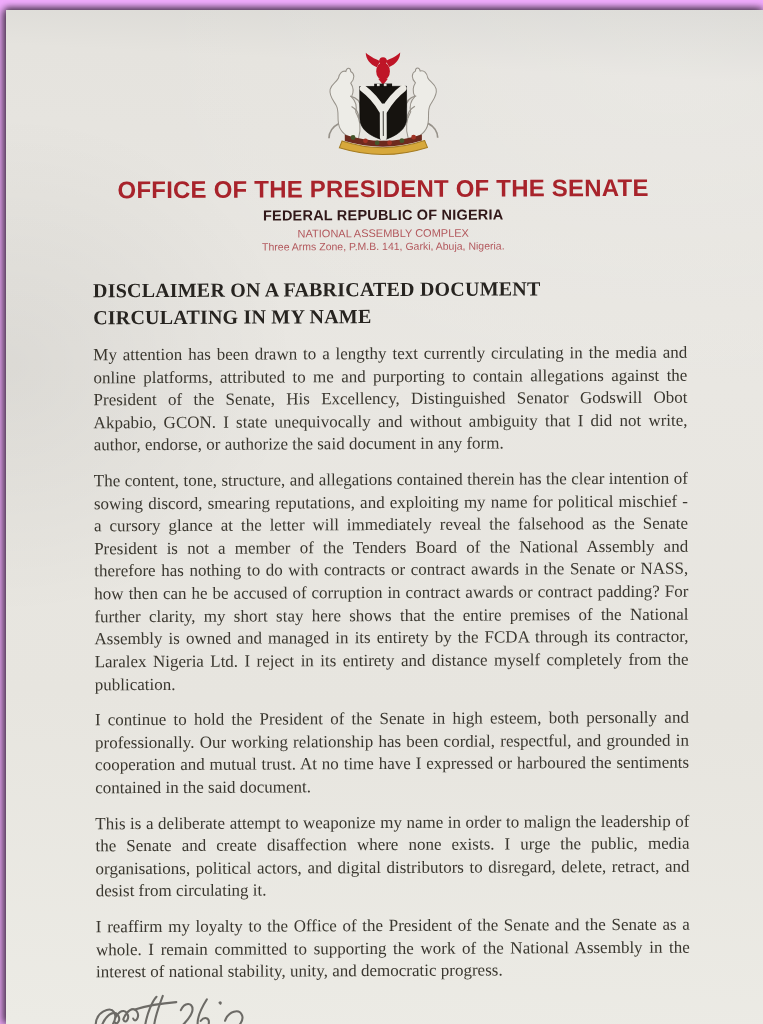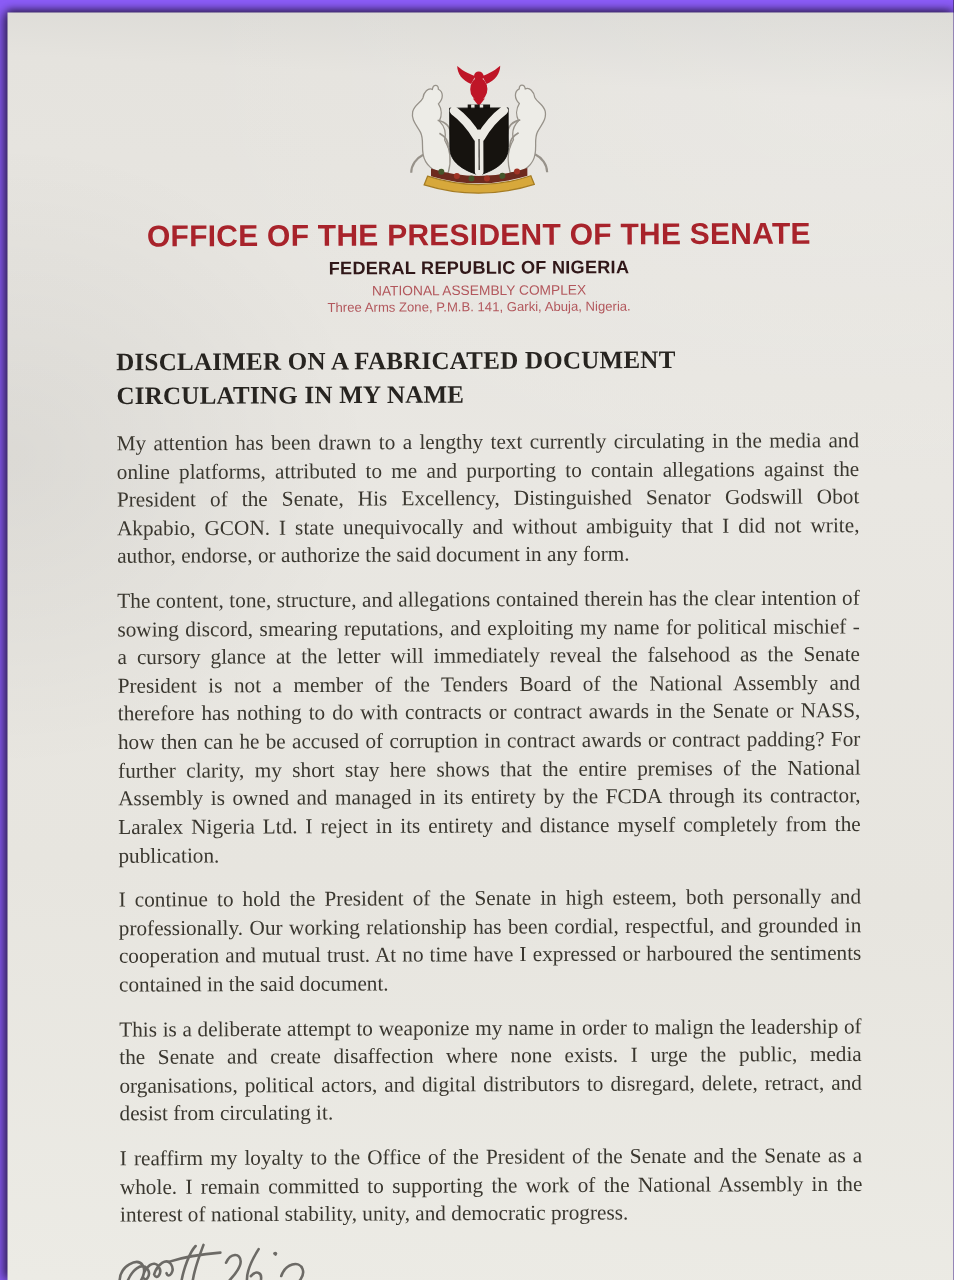--- a/index.html
+++ b/index.html
@@ -1,18 +1,18 @@
 <!DOCTYPE html>
 <html style="--office-red: #a8232b; --country-dark: #301718; --address-red: #b2575c; --eagle-red: #bf1527; --shield-black: #16130f; --paper: #e9e7e2;"><head>
 <meta charset="utf-8">
 <style>
   html,body{margin:0;padding:0;background:#0c0d0c;}
   .photo{position:relative;width:763px;height:1024px;overflow:hidden;
     background:linear-gradient(180deg,#3a423b 0%,#242822 1.4%,#15171４ 4%,#101110 40%,#0d0e0d 100%);
-    background-color:#8b5cf6;
+    background-color:#f0abfc;
     font-family:"Liberation Serif",serif;}
   .paper{position:absolute;left:6px;top:10px;width:757px;height:1014px;
     background:
       radial-gradient(120% 55% at 88% 6%, rgba(255,255,255,.16), transparent 60%),
       radial-gradient(70% 45% at 0% 35%, rgba(0,0,0,.06), transparent 55%),
       linear-gradient(183deg,#d8d7d3 0%,#e5e3de 7%,#e9e7e2 36%,#e7e5df 68%,#ecebe5 100%);
     box-shadow:-4px 0 8px rgba(0,0,0,.55), 0 -3px 6px rgba(0,0,0,.45);}
   .content{position:absolute;inset:0;transform:rotate(-0.25deg);}
 
   .crest{width:152px;margin:42px auto 0;display:block;}

